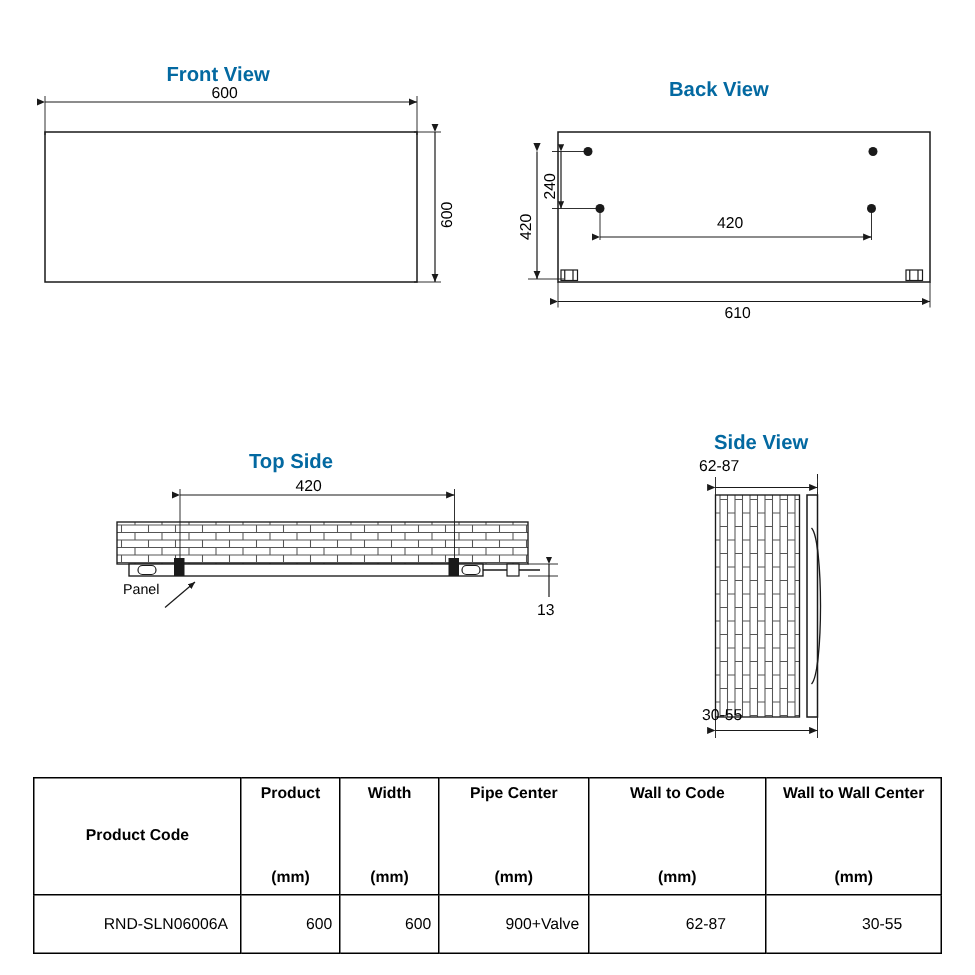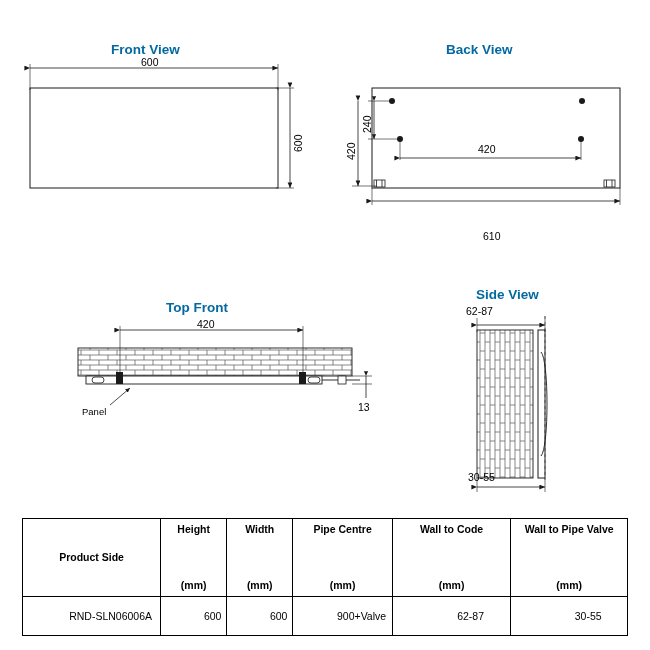--- a/index.html
+++ b/index.html
@@ -201,59 +201,59 @@
       <line x1="477" y1="487" x2="545" y2="487" stroke="#1a1a1a" stroke-width="0.8" marker-start="url(#arr)" marker-end="url(#arr)"></line>
       <line x1="477" y1="478" x2="477" y2="492" stroke="#1a1a1a" stroke-width="0.6"></line>
       <line x1="545" y1="478" x2="545" y2="492" stroke="#1a1a1a" stroke-width="0.6"></line>
     </g>
   </svg>
 
   <div class="view-title" style="left:111px; top:42px;">Front View</div>
   <div class="dim-label" style="left:141px; top:56px;">600</div>
   <div class="dim-label vert" style="left:292px; top:152px; transform: rotate(-90deg);">600</div>
 
-  <div class="view-title" style="left:446px; top:42px;">Back View</div>
+  <div class="view-title" style="left:446px; top:52px;">Back View</div>
   <div class="dim-label" style="left:478px; top:143px;">420</div>
   <div class="dim-label vert" style="left:361px; top:133px; transform: rotate(-90deg);">240</div>
   <div class="dim-label vert" style="left:345px; top:160px; transform: rotate(-90deg);">420</div>
-  <div class="dim-label" style="left:483px; top:203px;margin-top:27px;">610</div>
-
-  <div class="view-title" style="left:166px; top:300px;">Top Front</div>
+  <div class="dim-label" style="left:483px; top:203px;">610</div>
+
+  <div class="view-title" style="left:166px; top:300px;">Top Side</div>
   <div class="dim-label" style="left:197px; top:318px;">420</div>
   <div class="dim-label" style="left:358px; top:401px;">13</div>
-  <div class="small-label" style="left:82px; top:406px;">Panel</div>
+  <div class="small-label" style="left:82px; top:388px;">Panel</div>
 
   <div class="view-title" style="left:476px; top:287px;text-align:center;">Side View</div>
   <div class="dim-label" style="left:466px; top:305px;">62-87</div>
   <div class="dim-label" style="left:468px; top:471px;">30-55</div>
 
   <table class="spec-table">
     <thead>
       <tr>
         <th class="col-code">
-          <span>Product Side</span>
+          <span>Product Code</span>
         </th>
         <th class="col-h">
-          <span>Height</span>
+          <span>Product</span>
           <span class="unit">(mm)</span>
         </th>
         <th class="col-w">
           <span>Width</span>
           <span class="unit">(mm)</span>
         </th>
         <th class="col-pc">
-          <span>Pipe Centre</span>
+          <span>Pipe Center</span>
           <span class="unit">(mm)</span>
         </th>
         <th class="col-wf">
           <span>Wall to Code</span>
           <span class="unit">(mm)</span>
         </th>
         <th class="col-wp">
-          <span>Wall to Pipe Valve</span>
+          <span>Wall to Wall Center</span>
           <span class="unit">(mm)</span>
         </th>
       </tr>
     </thead>
     <tbody>
       <tr>
         <td>RND-SLN06006A</td>
         <td>600</td>
         <td>600</td>
         <td>900+Valve</td>

